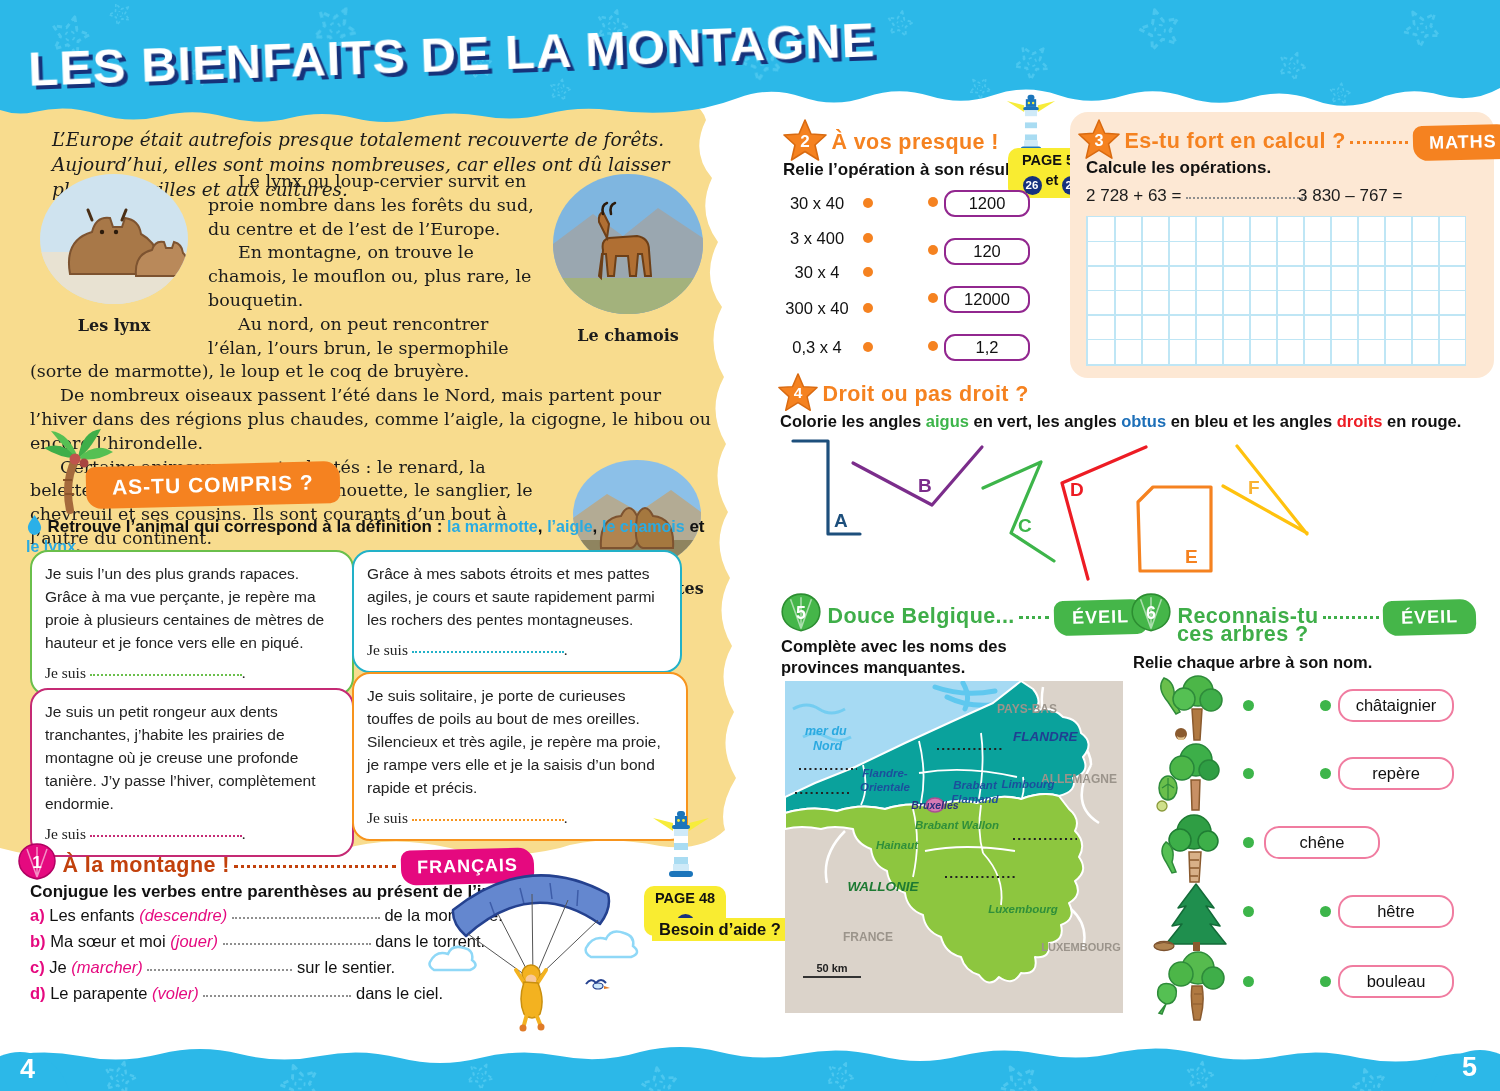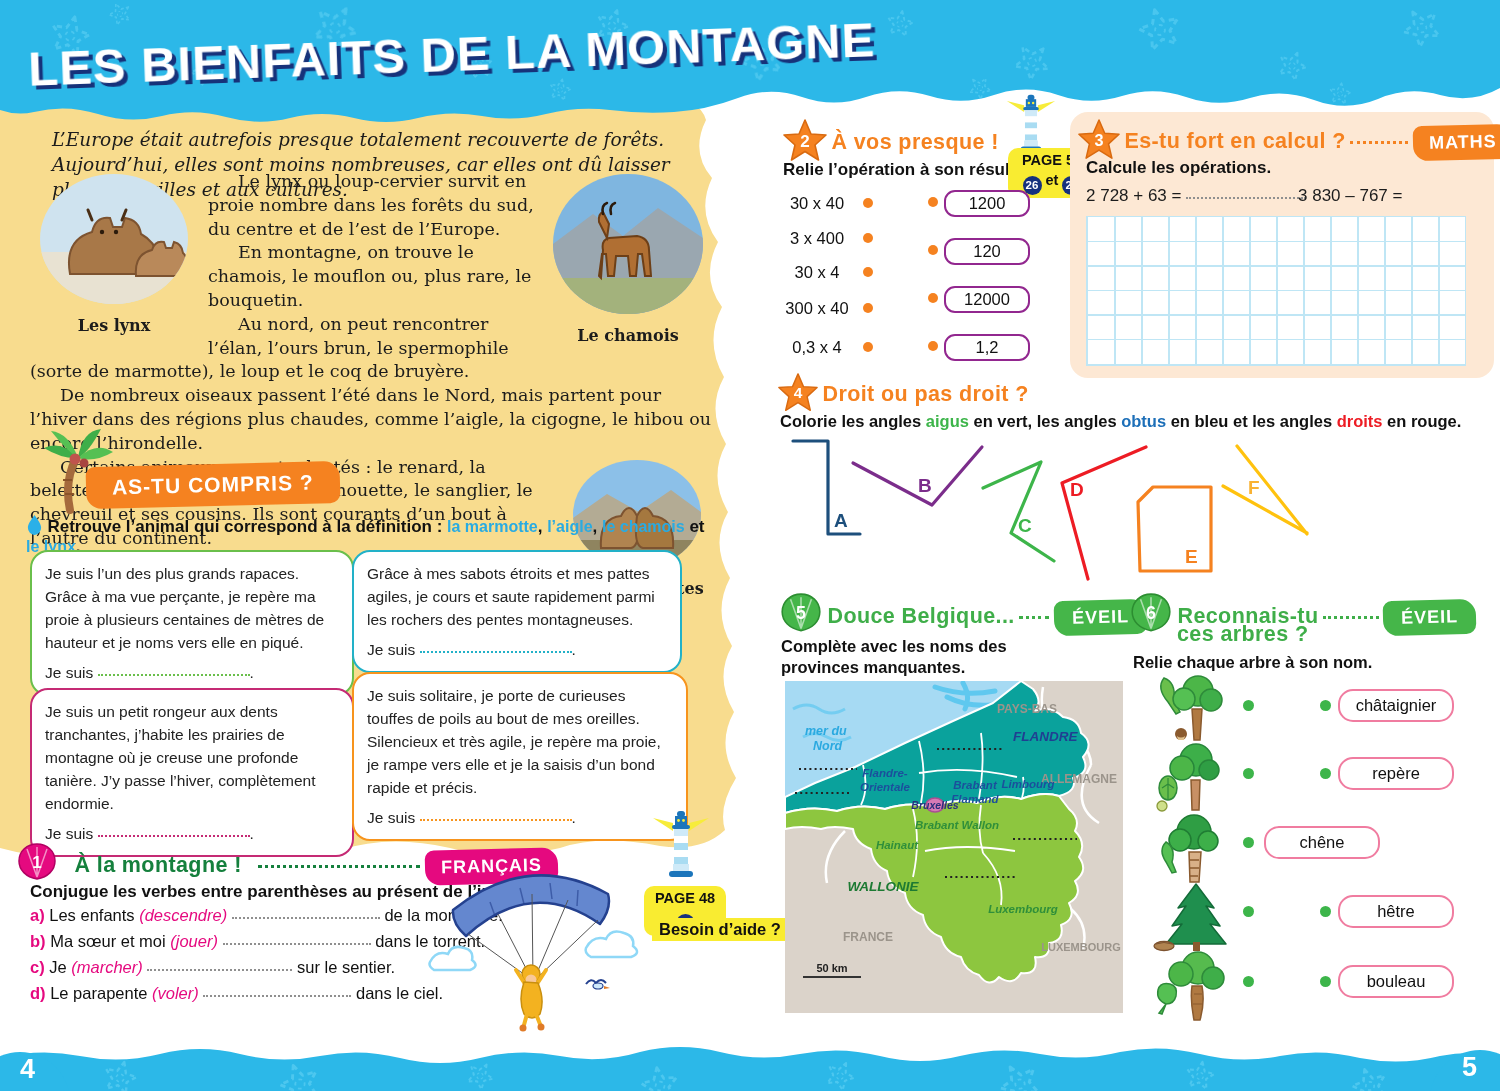--- a/index.html
+++ b/index.html
@@ -18,27 +18,27 @@
   .float-r{float:right;width:168px;margin:4px 0 4px 10px;text-align:center;}
   .float-r.marm{width:150px;}
   .photo{border-radius:50%;overflow:hidden;display:inline-block;}
   .photo svg{display:block;}
   .caption{font-weight:bold;font-size:16px;margin-top:4px;font-family:"DejaVu Serif",serif;}
   .attribution{text-align:right;margin-top:10px;font-size:16.5px;}
   .brush{display:inline-block;color:#fff;font-weight:bold;text-align:center;
          border-radius:9px 16px 10px 15px;transform:rotate(-1.4deg);letter-spacing:1px;}
   .brush.pink{background:#e5097f;} .brush.orange{background:#f58220;} .brush.green{background:#45b649;}
   .extitle{font-weight:bold;font-size:21.5px;letter-spacing:.4px;white-space:nowrap;}
-  .pink-t{color:#15803d;margin-left:12px;} .orange-t{color:#f58220;} .green-t{color:#3fae49;}
+  .pink-t{color:#c2410c;} .orange-t{color:#f58220;} .green-t{color:#3fae49;}
   .leader{display:inline-block;vertical-align:4px;border-bottom:3px dotted currentColor;height:1px;}
   .instr{font-weight:bold;font-size:17px;color:#111;}
   .ansline{display:inline-block;height:1px;border-bottom:2px dotted #8f8f8f;vertical-align:2px;}
   .defbox{position:absolute;background:#fff;border:2.5px solid;border-radius:18px;
           padding:11px 13px 9px 13px;font-size:15.5px;line-height:1.48;color:#222;}
-  .jesuis{margin-top:7px;}
+  .jesuis{margin-top:7px;font-family:Liberation Serif, serif;}
   .ansline.c-green{border-color:#6abf4b;} .ansline.c-teal{border-color:#22b1c8;}
   .ansline.c-pink{border-color:#c52a74;} .ansline.c-orange{border-color:#f7941d;}
   .dot{position:absolute;width:10px;height:10px;border-radius:50%;background:#f58220;}
   .gdot{position:absolute;width:11px;height:11px;border-radius:50%;background:#3db54a;}
   .rbox{position:absolute;width:82px;border:2.5px solid #92278f;border-radius:11px;background:#fff;
         text-align:center;font-size:16.5px;padding:2px 0;color:#111;}
   .namebox{position:absolute;width:112px;border:2px solid #f07ca0;border-radius:15px;background:#fff;
         text-align:center;font-size:16.5px;padding:5px 0;color:#111;}
   .badge-y{position:absolute;background:#f9ec31;border-radius:10px;font-weight:bold;color:#111;
         text-align:center;font-size:14.5px;padding:3px 6px;line-height:1.35;}
@@ -175,21 +175,21 @@
   <div class="abs brush orange" style="left:86px;top:464px;padding:9px 26px;font-size:21px">AS-TU COMPRIS ?</div>
 
   <div class="abs" style="left:26px;top:514px;width:680px">
     <svg width="17" height="23" viewBox="0 0 18 24" style="vertical-align:-5px">
       <path d="M9,1 C13,7 16,10.5 16,14.5 A7,7.5 0 1 1 2,14.5 C2,10.5 5,7 9,1 Z" fill="#2bb0e8"></path>
     </svg>
     <span class="instr">Retrouve l’animal qui correspond à la définition : </span><span class="cyan-t">la marmotte</span><span class="instr">, </span><span class="cyan-t">l’aigle</span><span class="instr">, </span><span class="cyan-t">le chamois</span><span class="instr"> et </span><span class="cyan-t">le lynx</span><span class="instr">.</span>
   </div>
 
   <div class="defbox" style="left:30px;top:550px;width:294px;border-color:#6abf4b">
-    <span>Je suis l’un des plus grands rapaces. Grâce à ma vue perçante, je repère ma proie à plusieurs centaines de mètres de hauteur et je noms vers elle en piqué.</span>
+    <span>Je suis l’un des plus grands rapaces. Grâce à ma vue perçante, je repère ma proie à plusieurs centaines de mètres de hauteur et je fonce vers elle en piqué.</span>
     <div class="jesuis"><span>Je suis</span> <span class="ansline c-green" style="width:152px"></span><span>.</span></div>
   </div>
   <div class="defbox" style="left:352px;top:550px;width:300px;border-color:#22b1c8">
     <span>Grâce à mes sabots étroits et mes pattes agiles, je cours et saute rapidement parmi les rochers des pentes montagneuses.</span>
     <div class="jesuis"><span>Je suis</span> <span class="ansline c-teal" style="width:152px"></span><span>.</span></div>
   </div>
   <div class="defbox" style="left:30px;top:688px;width:294px;border-color:#c52a74">
     <span>Je suis un petit rongeur aux dents tranchantes, j’habite les prairies de montagne où je creuse une profonde tanière. J’y passe l’hiver, complètement endormie.</span>
     <div class="jesuis"><span>Je suis</span> <span class="ansline c-pink" style="width:152px"></span><span>.</span></div>
   </div>

